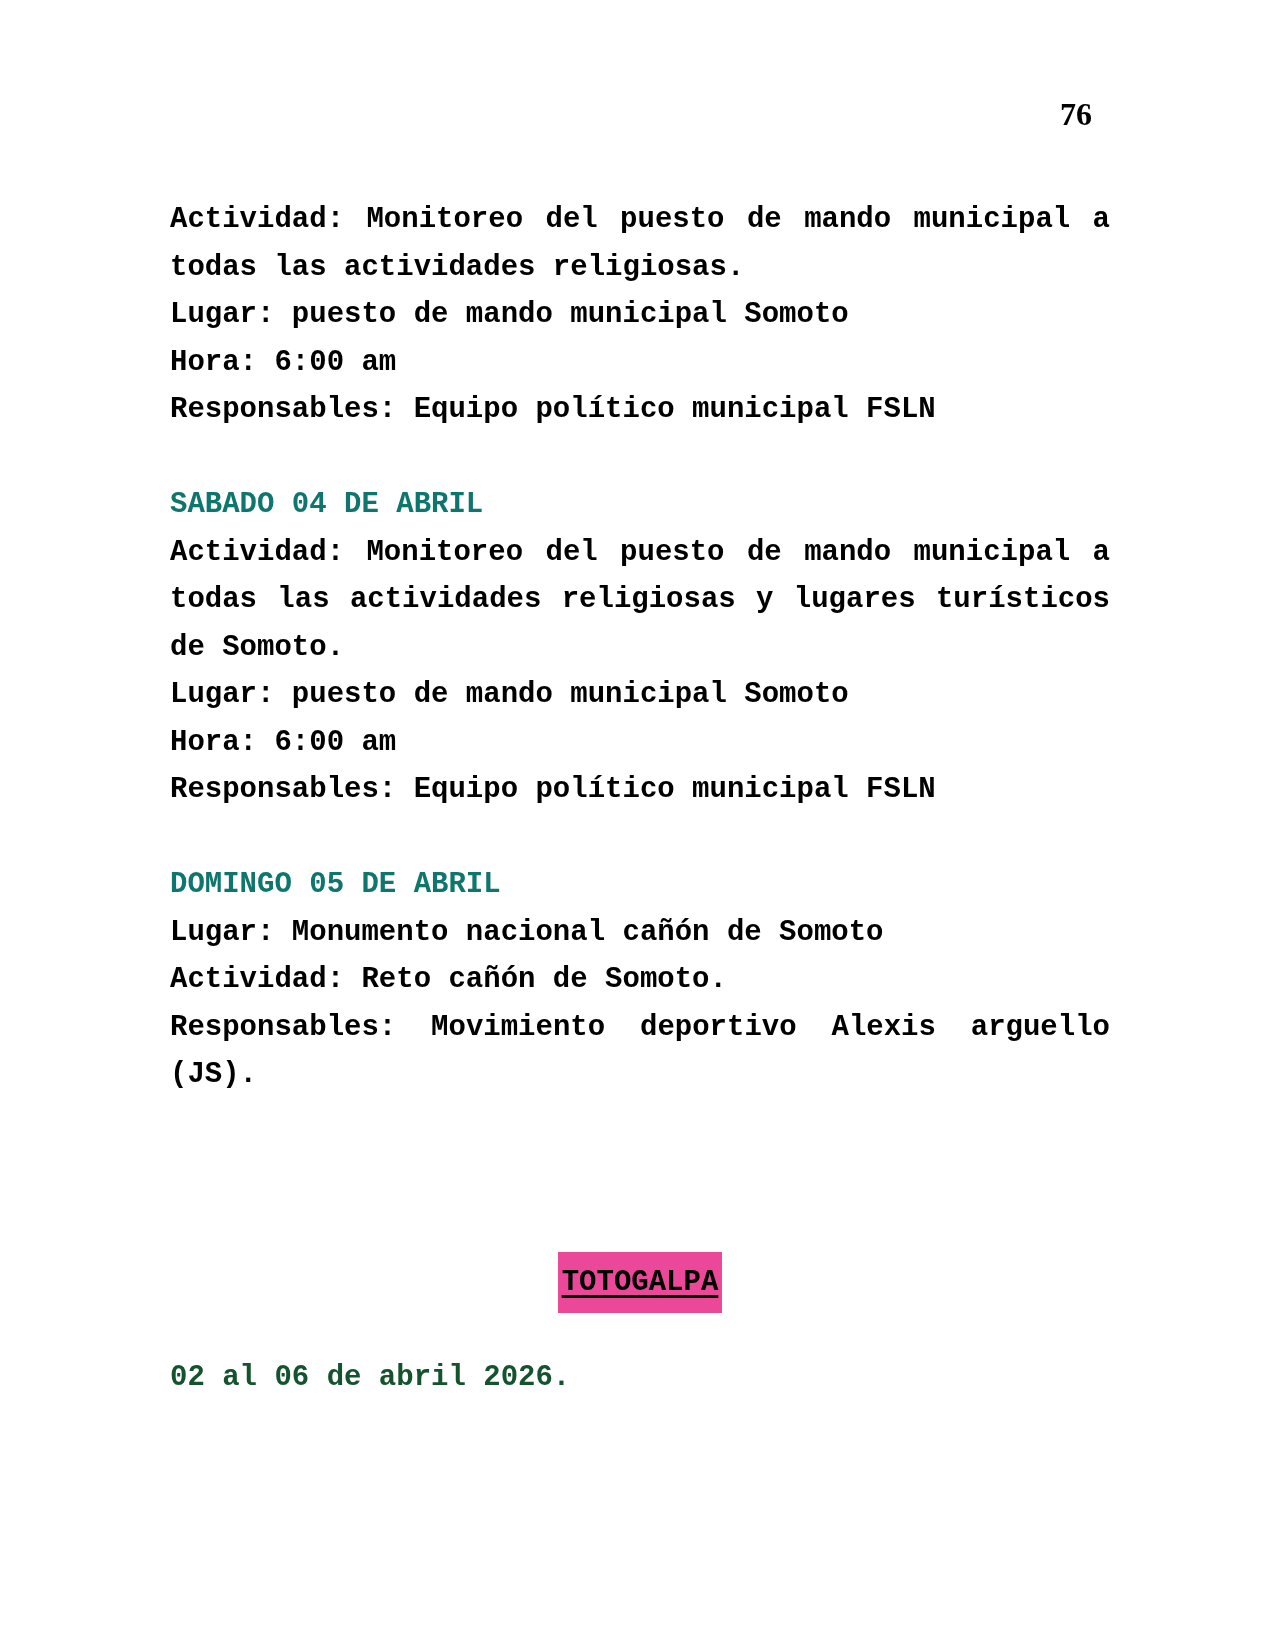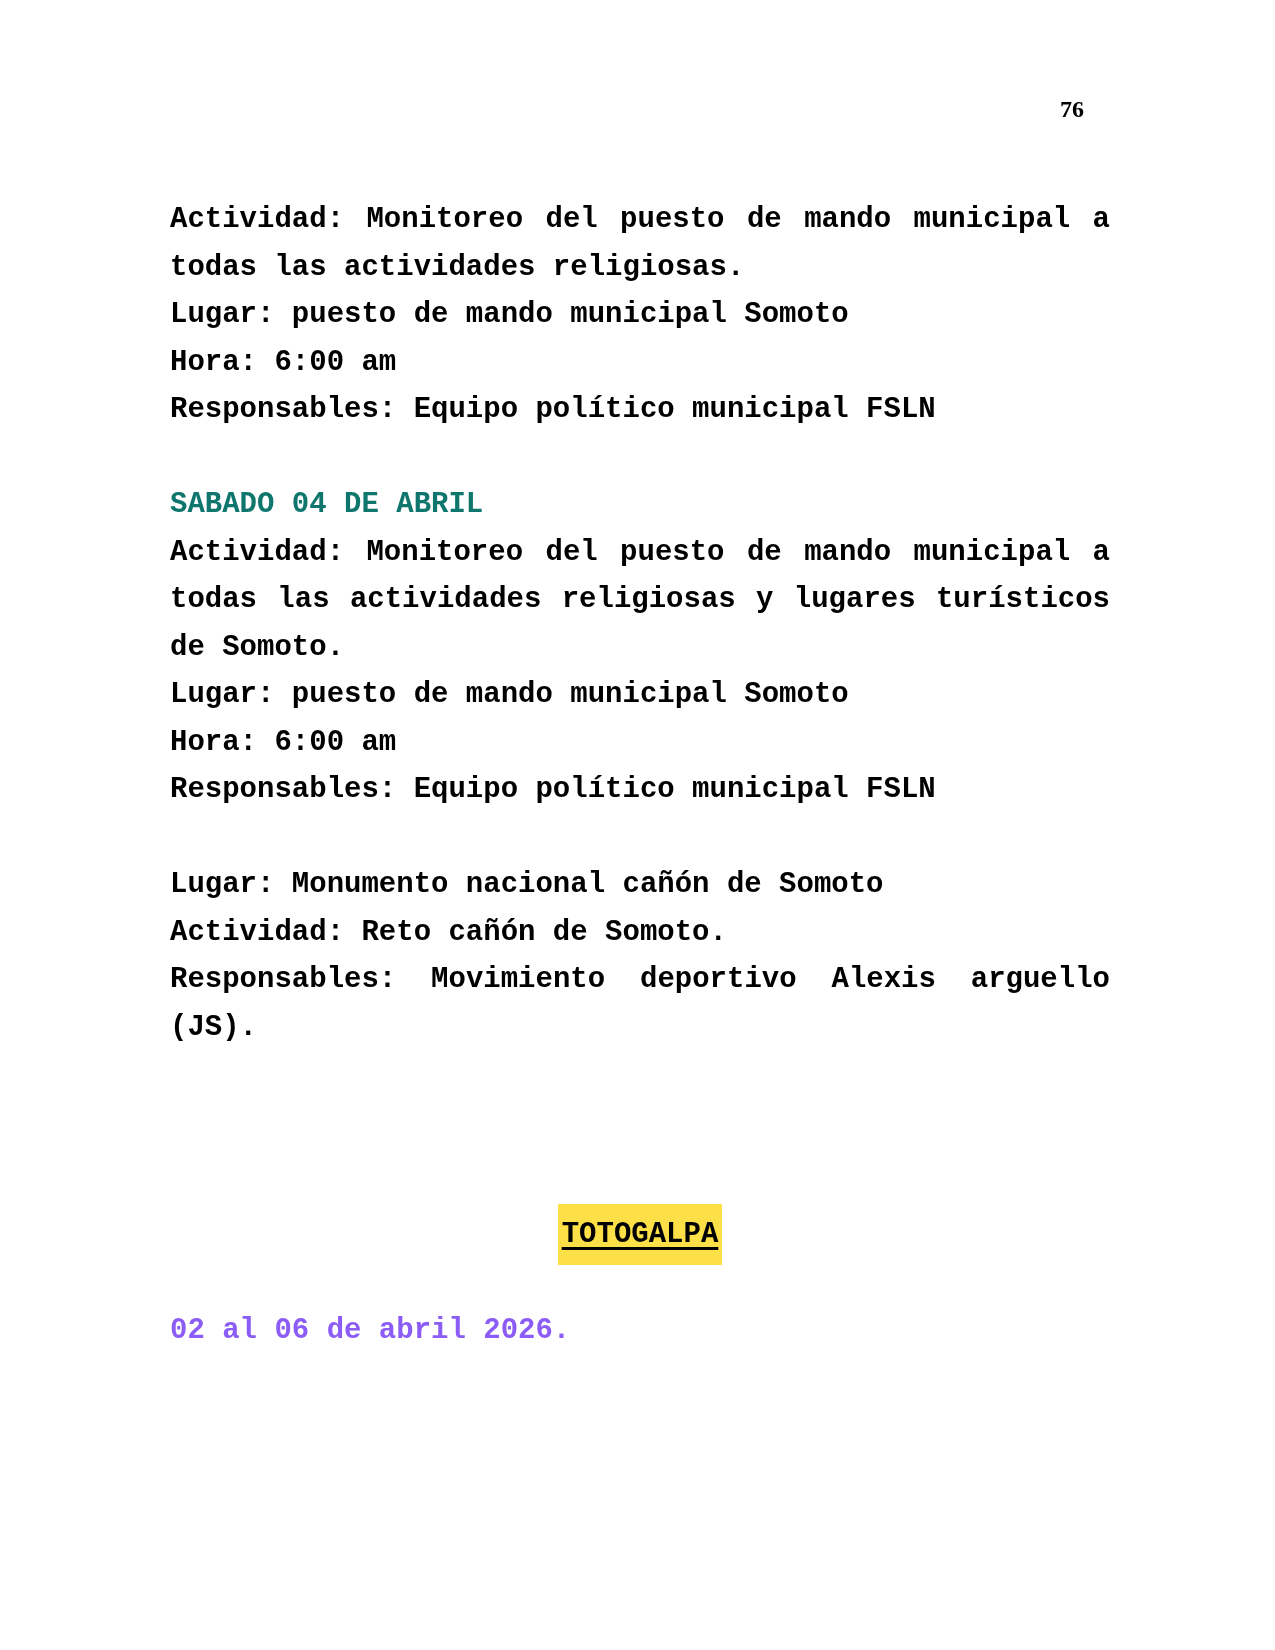--- a/index.html
+++ b/index.html
@@ -20,21 +20,21 @@
     inset: 0;
     background: #ffffff;
     overflow: hidden;
   }
   .page-number {
     position: absolute;
     top: 96px;
     left: 1060px;
     font-family: "Liberation Serif", "DejaVu Serif", serif;
     font-weight: 700;
-    font-size: 24px;
+    font-size: 32px;
     color: #000000;
   }
   .content {
     position: absolute;
     left: 170px;
     top: 196px;
     width: 940px;
     font-size: 29px;
     line-height: 47.5px;
   }
@@ -51,29 +51,29 @@
   .gap-2 { height: 48px; }
   .day-heading {
     margin: 0;
     color: #0f766e;
   }
   .muni-line {
     text-align: center;
     line-height: 47.5px;
   }
   .muni-highlight {
-    background: #fde047;
+    background: #ec4899;
     padding: 14px 4px;
     text-decoration: underline;
     text-decoration-thickness: 3px;
     text-underline-offset: 5px;
     color: #000000;
   }
   .date-range {
-    color: #8b5cf6;
+    color: #14532d;
   }
 </style>
 </head>
 <body>
 
 <div class="page">
 
   <div class="page-number">76</div>
 
   <div class="content">
@@ -91,20 +91,21 @@
       <p class="day-heading">SABADO 04 DE ABRIL</p>
       <p class="justified">Actividad: Monitoreo del puesto de mando municipal a todas las actividades religiosas y lugares turísticos de Somoto.</p>
       <p>Lugar: puesto de mando municipal Somoto</p>
       <p>Hora: 6:00 am</p>
       <p>Responsables: Equipo político municipal FSLN</p>
     </div>
 
     <div class="gap-1"></div>
 
     <div class="section">
+      <p class="day-heading">DOMINGO 05 DE ABRIL</p>
       <p>Lugar: Monumento nacional cañón de Somoto</p>
       <p>Actividad: Reto cañón de Somoto.</p>
       <p class="justified">Responsables: Movimiento deportivo Alexis arguello (JS).</p>
     </div>
 
     <div class="gap-big"></div>
 
     <div class="muni-line">
       <span class="muni-highlight">TOTOGALPA</span>
     </div>

